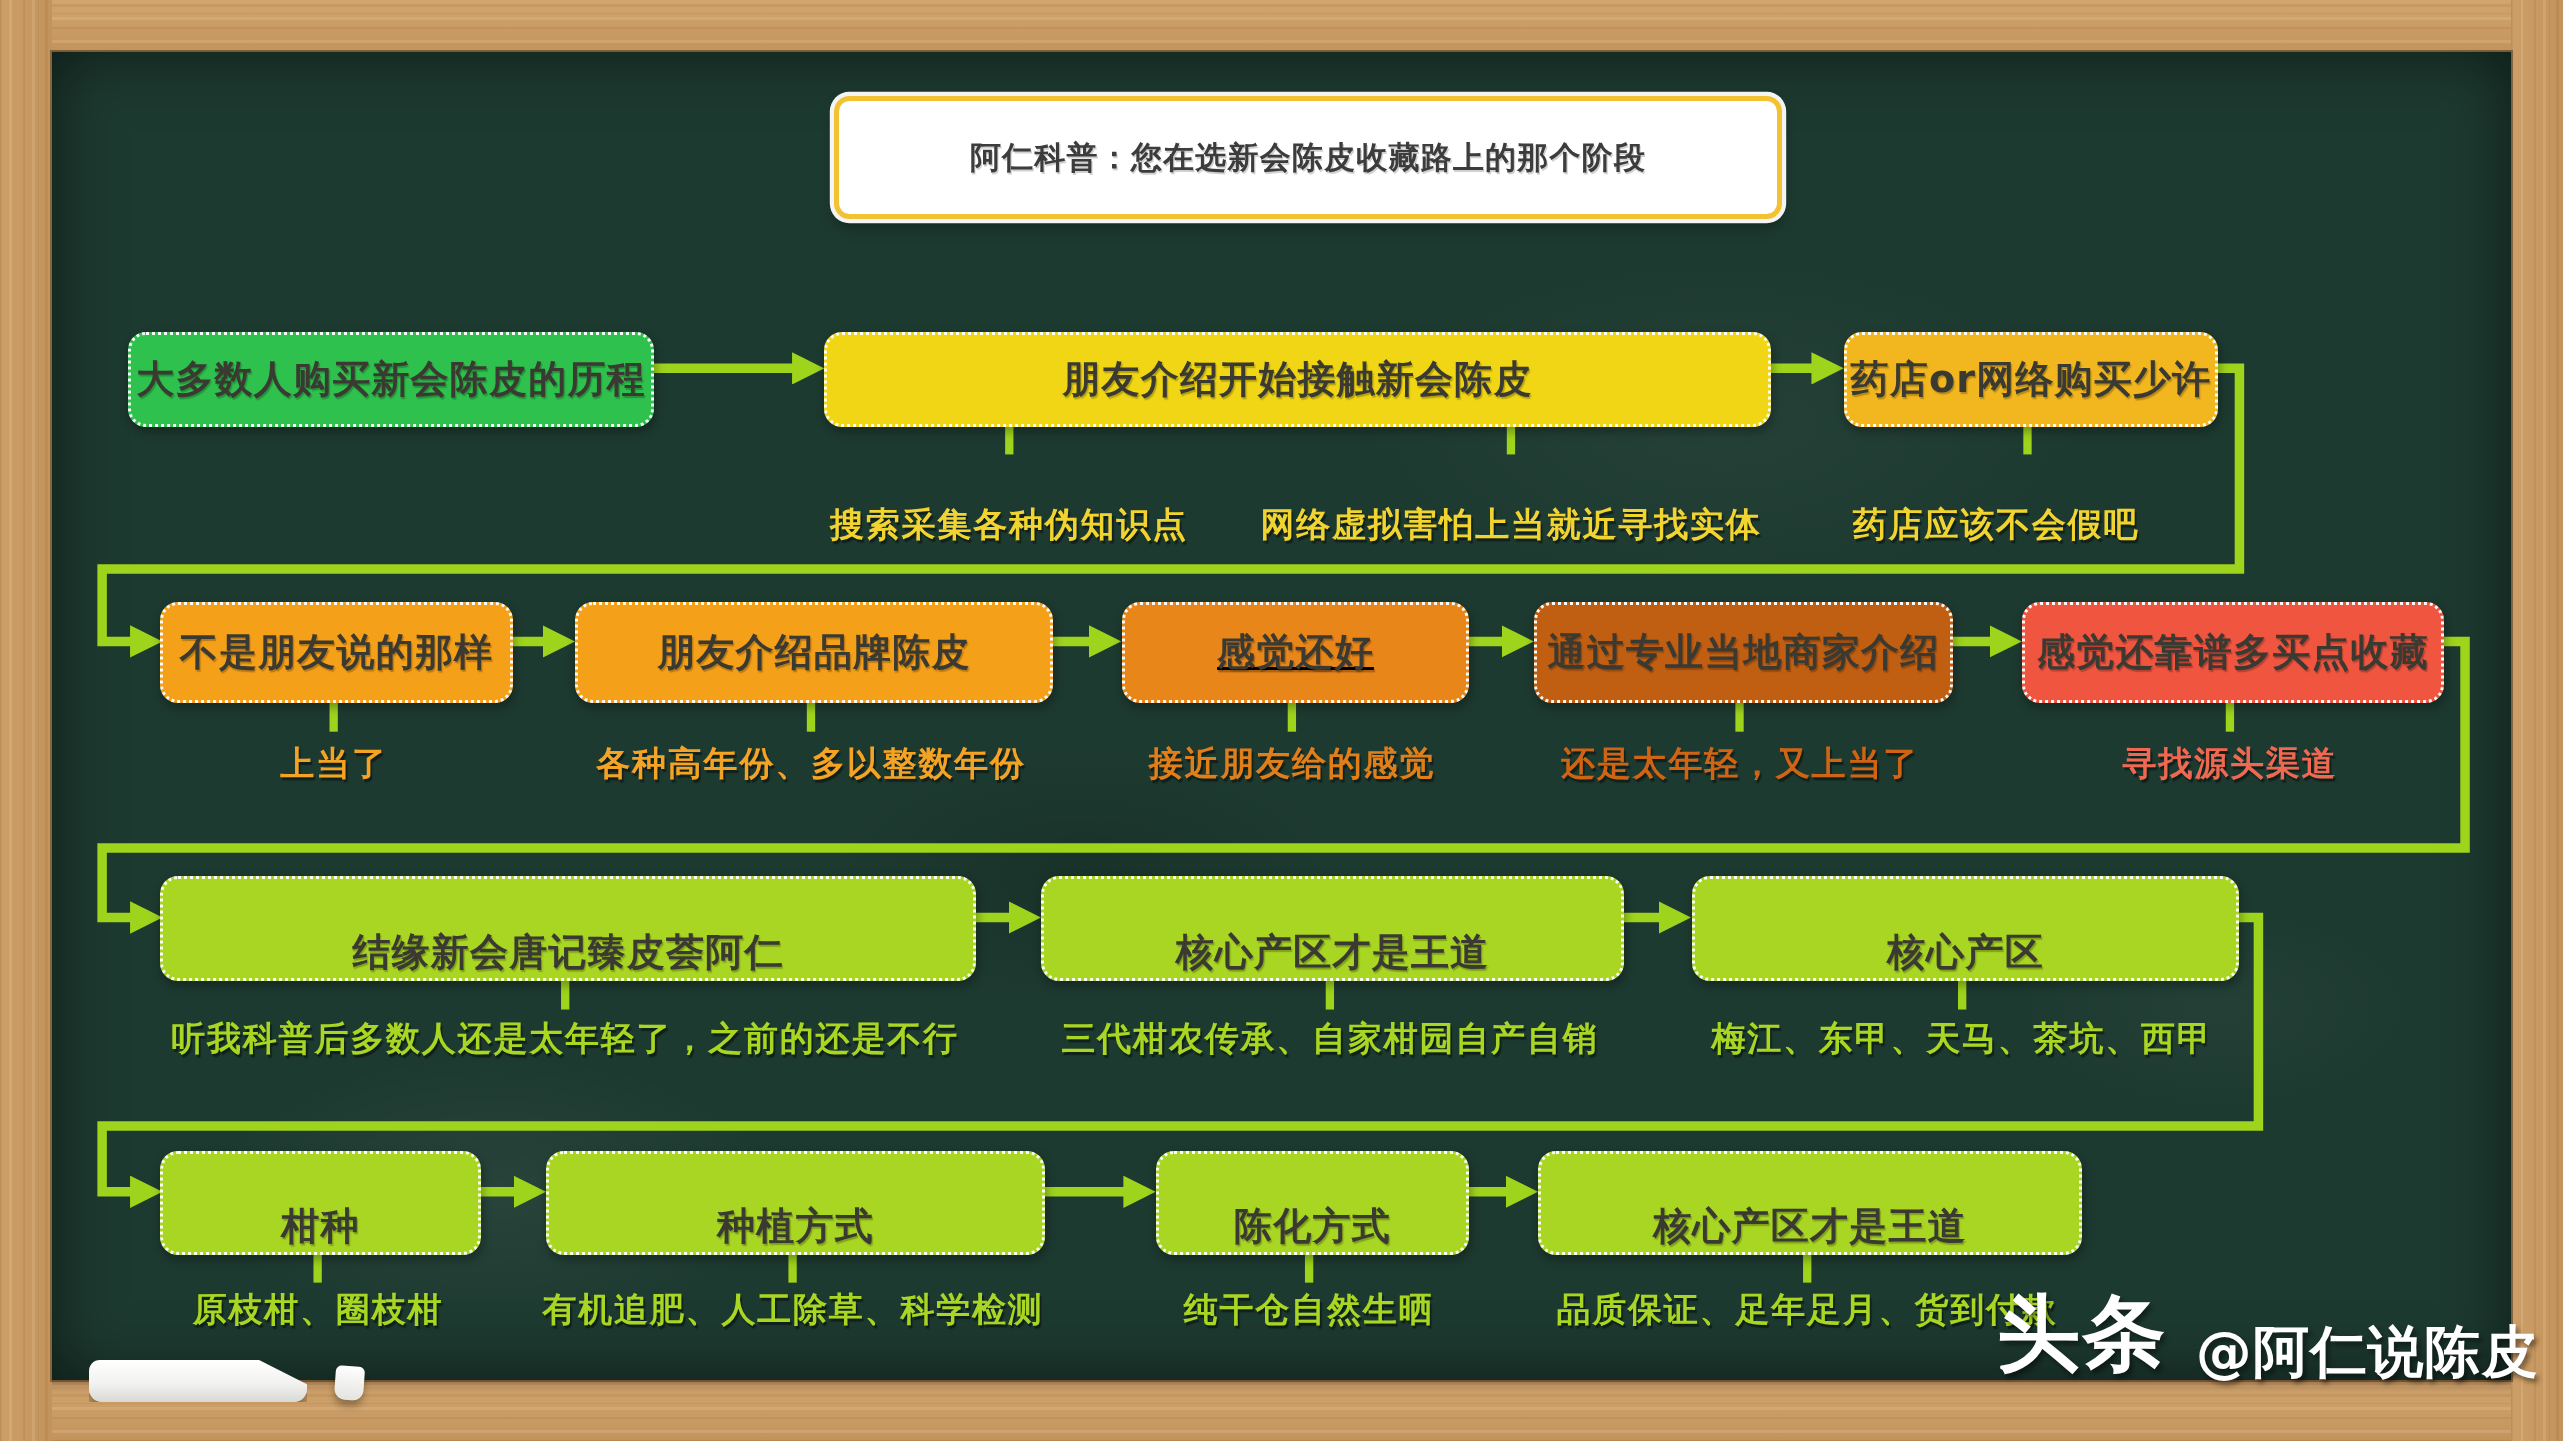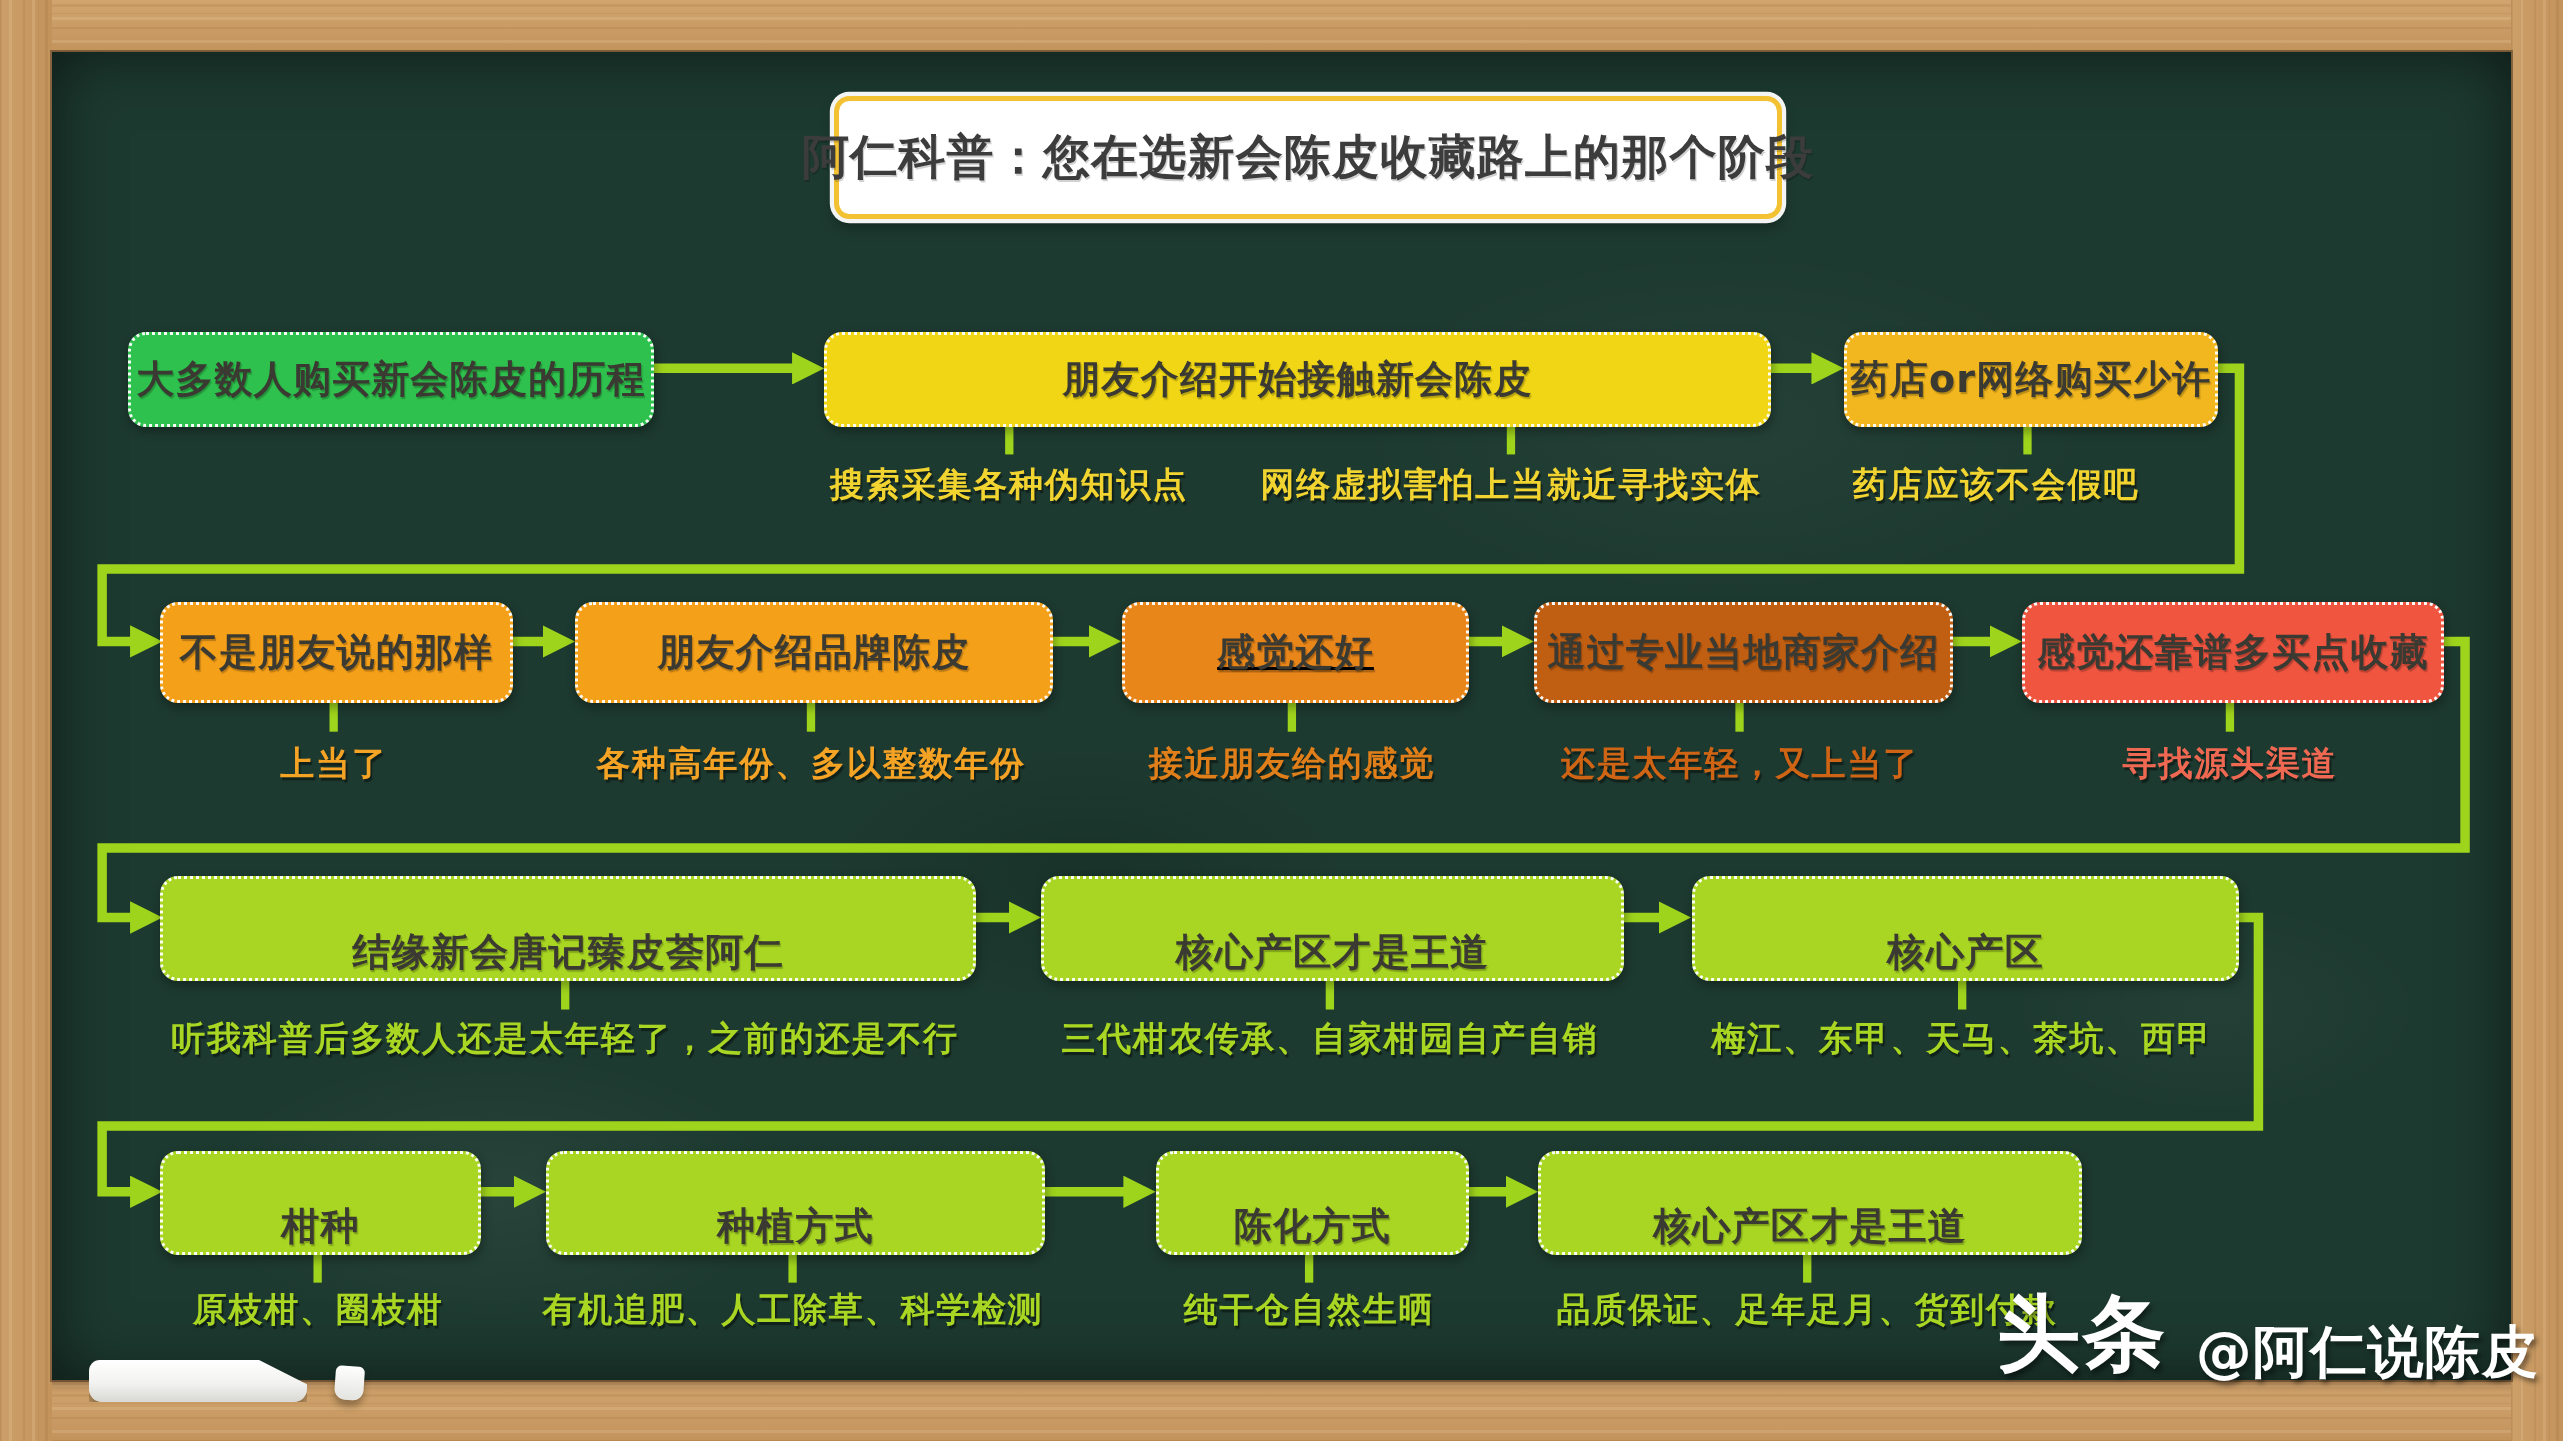--- a/index.html
+++ b/index.html
@@ -42,21 +42,21 @@
   }
 
   
   #title-box{
     position:absolute;left:834px;top:96px;width:938px;height:113px;
     background:#ffffff;border:5.3px solid var(--title_border);border-radius:15.4px;
     box-shadow:0 0 0 4.2px rgba(255,255,255,.95), 0 7.1px 14.2px rgba(0,0,0,.35);
     display:flex;align-items:center;justify-content:center;
   }
   #title-box .txt{
-    font-size:47px;font-weight:700;color:var(--title_text);letter-spacing:1.2px;white-space:nowrap;
+    font-size:31px;font-weight:700;color:var(--title_text);letter-spacing:1.2px;white-space:nowrap;
     text-shadow:1.2px 1.8px 0.6px rgba(0,0,0,.18);
   }
 
   
   .node{
     position:absolute;display:flex;align-items:center;justify-content:center;
     border:3.6px dotted rgba(255,255,255,.96);border-radius:18px;
     box-shadow:1.8px 4.7px 9.5px rgba(0,0,0,.30);
     margin-top:8px;
   }
@@ -72,21 +72,21 @@
   .c-rust{background:var(--node_rust);}
   .c-red{background:var(--node_red);}
   .c-chartreuse{background:var(--node_chartreuse);align-items:flex-end;}
 
   
   .note{
     position:absolute;transform:translateX(-50%);white-space:nowrap;
     font-size:34px;font-weight:700;letter-spacing:1.8px;
     text-shadow:1.8px 3px 1.2px rgba(0,0,0,.45);
   }
-  .t-yellow{color:var(--note_yellow);}
+  .t-yellow{color:var(--note_yellow);margin-top:40px;}
   .t-orange{color:var(--note_orange);}
   .t-orange-deep{color:var(--note_orange_deep);}
   .t-rust{color:var(--note_rust);}
   .t-red{color:var(--note_red);}
   .t-chartreuse{color:var(--note_chartreuse);}
 
   
   #wires{position:absolute;left:0;top:0;}
   .conn polyline{fill:none;stroke:var(--connector);stroke-width:16;}
   .drop line{stroke:var(--connector);stroke-width:14;}

